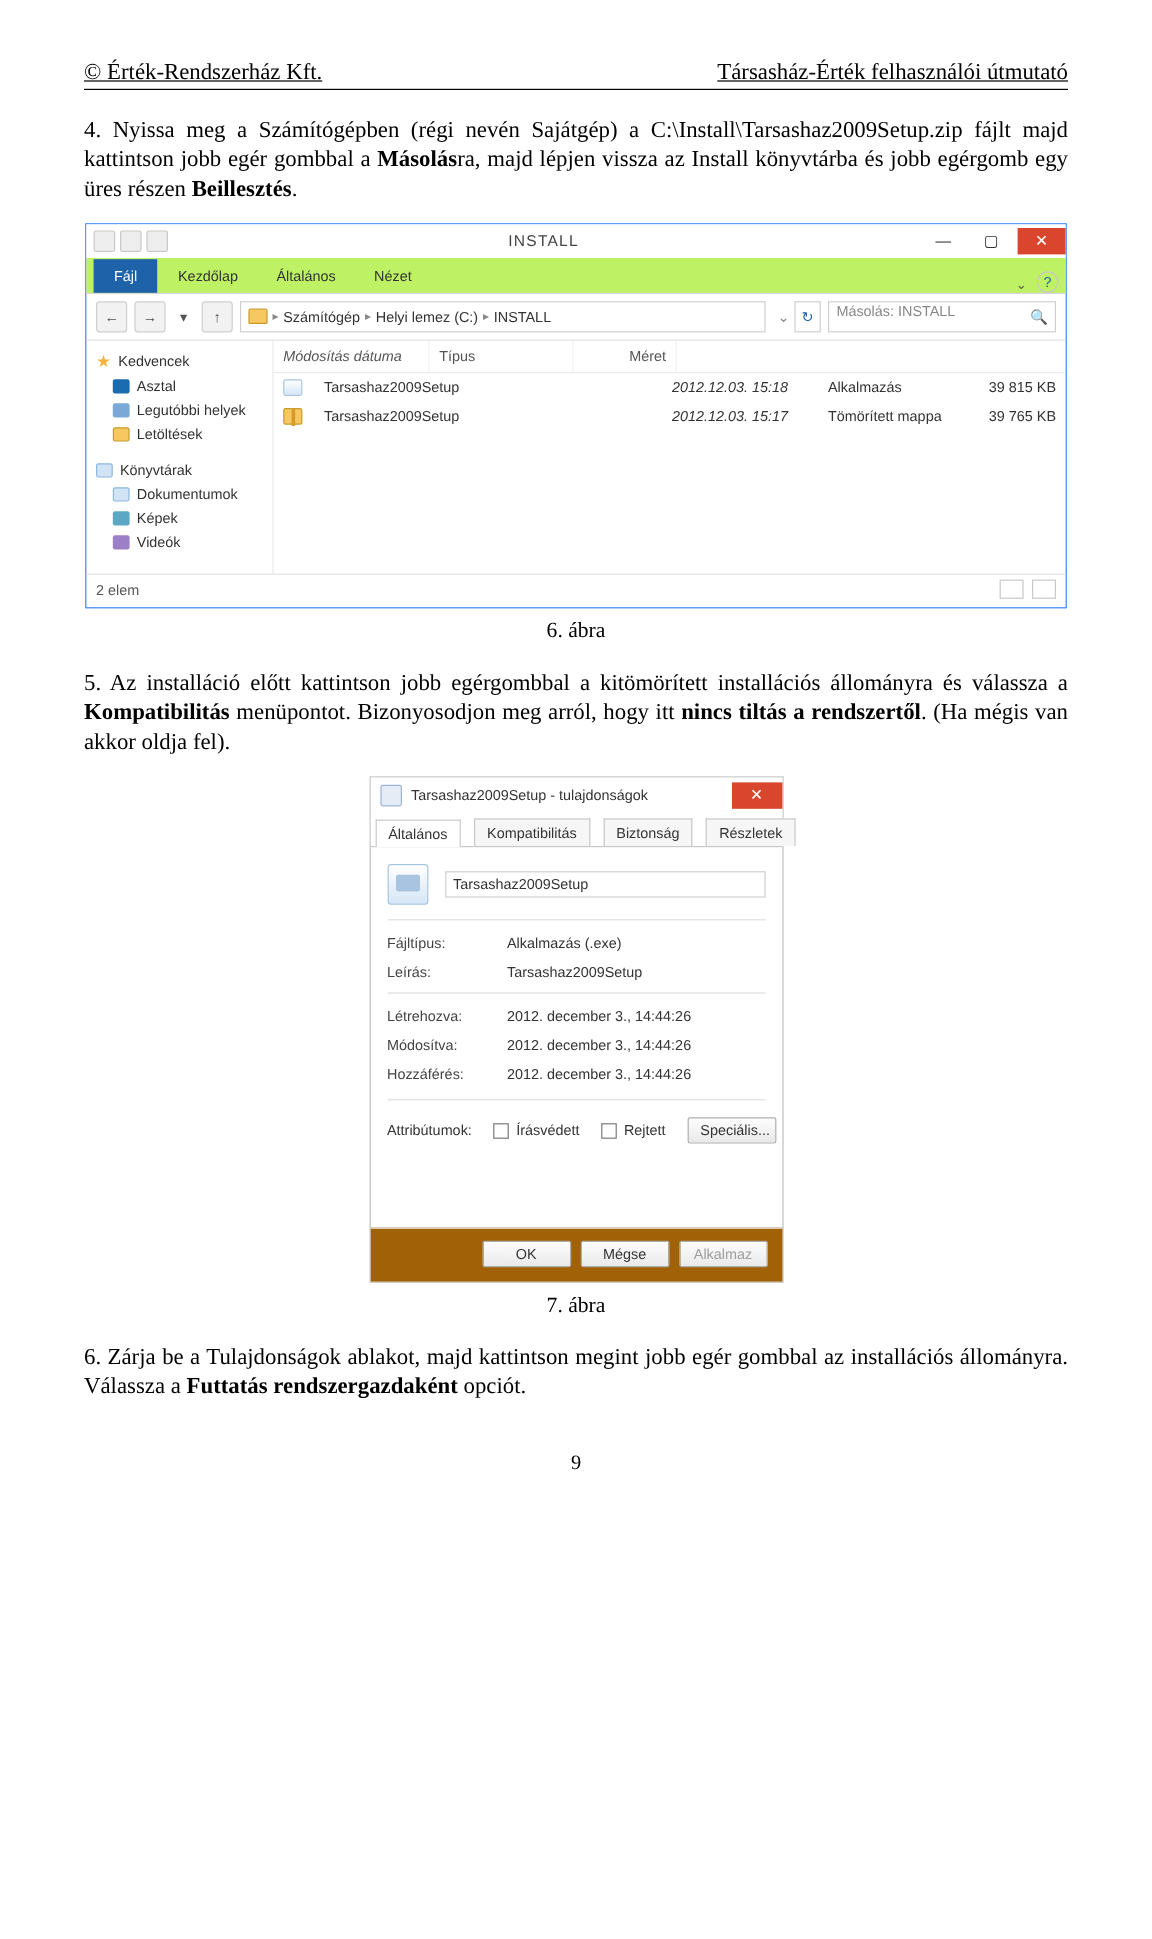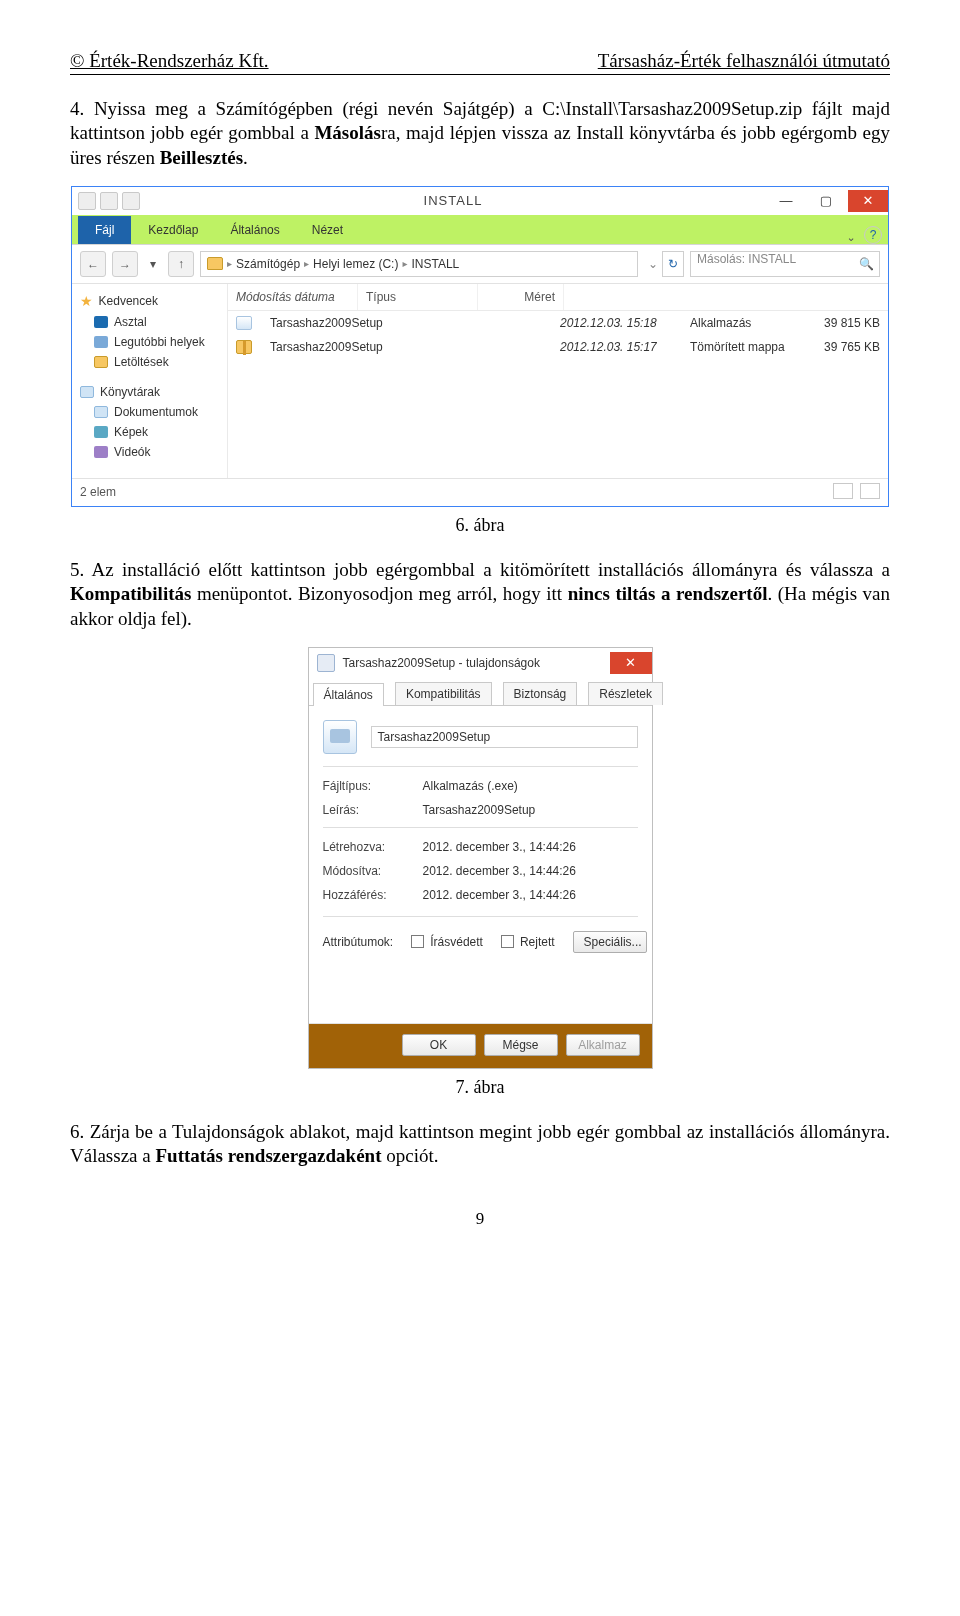--- a/index.html
+++ b/index.html
@@ -211,21 +211,21 @@
     height: 22px;
     border: 1px solid #cfcfcf;
     padding: 3px 6px;
     background: #fff;
   }
   .pgrid { display: grid; grid-template-columns: 100px 1fr; row-gap: 10px; padding: 12px 0 10px 0; font-size: 12px; border-bottom: 1px solid #dedede; }
   .pgrid.nobord { border-bottom: none; }
   .pgrid .lbl { color: #444; }
   .pgrid .val { color: #333; }
   .attrrow { display: flex; align-items: center; gap: 18px; padding: 14px 0 2px 0; border-top: 1px solid #dedede; margin-top: 4px; }
-  .chk { display: flex; align-items: flex-start; gap: 6px; }
+  .chk { display: flex; align-items: flex-end; gap: 6px; }
   .chkbox { width: 13px; height: 13px; border: 1px solid #7a7a7a; background: #fff; }
   .btn {
     min-width: 74px;
     padding: 3px 10px;
     border: 1px solid #adadad;
     background: linear-gradient(#fdfdfd,#e9e9e9);
     font-size: 12px;
     text-align: center;
     border-radius: 2px;
   }

